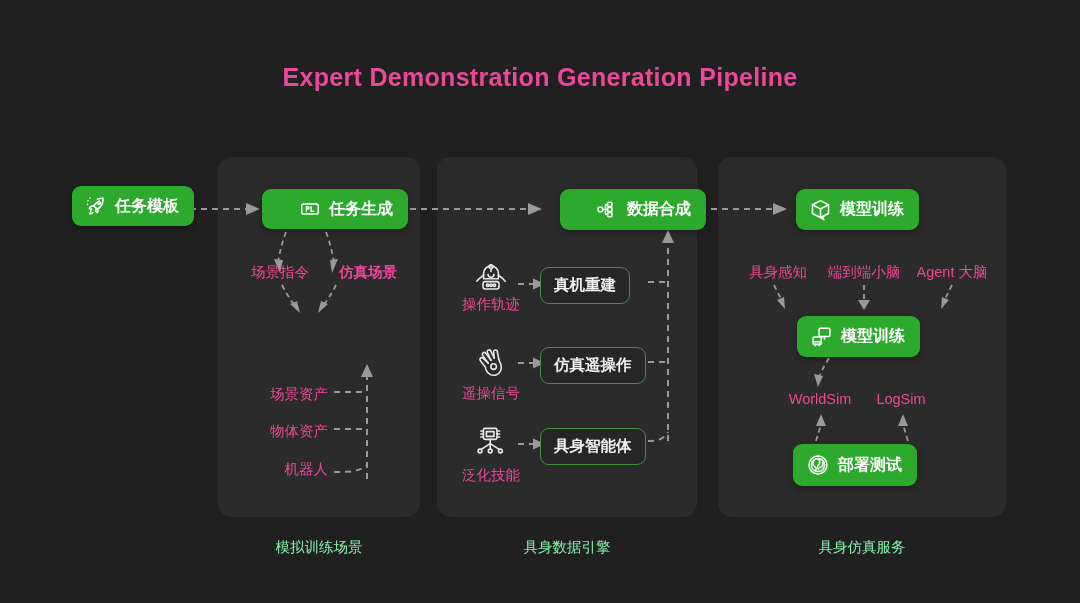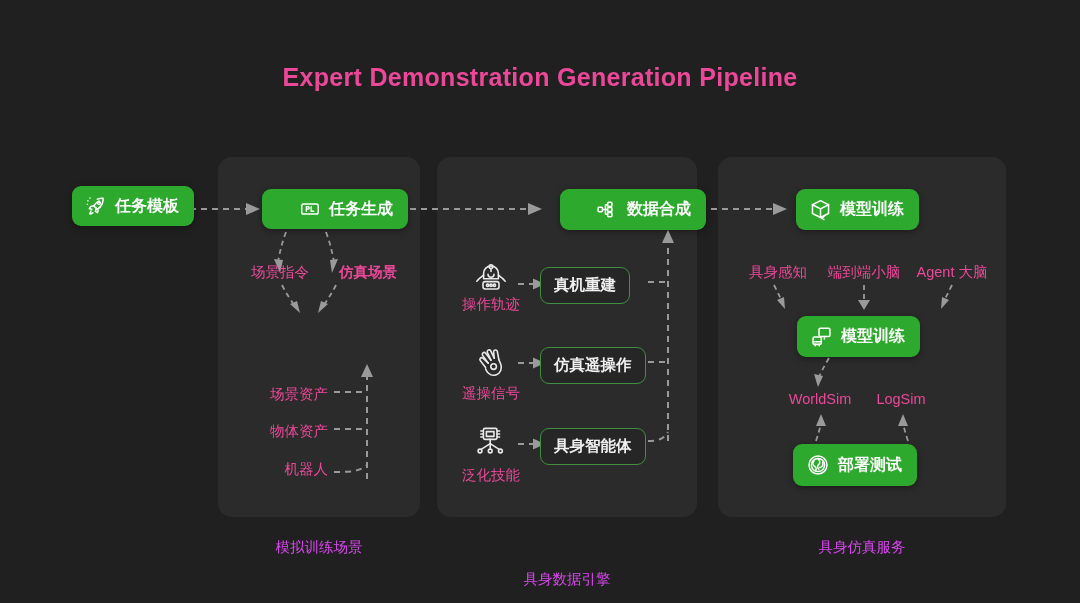--- a/index.html
+++ b/index.html
@@ -19,21 +19,21 @@
 
   .panel {
     position: absolute; top: 157px; height: 360px;
     background: #2b2b2b; border-radius: 14px;
   }
   #panel-1 { left: 218px; width: 202px; }
   #panel-2 { left: 437px; width: 260px; }
   #panel-3 { left: 718px; width: 288px; }
 
   .caption {
-    position: absolute; top: 538px; color: #d946ef;
+    position: absolute; top: 538px; color: #86efac;
     font-size: 14.5px; text-align: center; white-space: nowrap;
   }
 
   
   .pill {
     position: absolute; display: flex; align-items: center; gap: 8px;
     background: #2daa2d; border-radius: 9px;
     padding: 9px 15px 9px 13px; color: #fff;
     font-size: 16px; font-weight: 700; white-space: nowrap;
     box-shadow: 0 2px 6px rgba(0,0,0,.35);
@@ -226,21 +226,21 @@
   </div>
 
   <svg class="conn" style="left:640px; top:225px; width:60px; height:230px;">
     <path class="dash" d="M28,216 L28,18"></path>
     <polygon class="ahead" points="22,18 28,5 34,18"></polygon>
     <path class="dash" d="M8,57 L28,57"></path>
     <path class="dash" d="M8,137 L28,137"></path>
     <path class="dash" d="M8,216 C18,216 24,214 28,207"></path>
   </svg>
 
-  <div class="caption" style="left:437px; width:260px;margin-top:32px;">具身数据引擎</div>
+  <div class="caption" style="left:437px; width:260px;">具身数据引擎</div>
 
   <div class="pill" style="left:796px; top:189px;">
     <span class="glyph">
       <svg width="23" height="23" viewBox="0 0 24 24" fill="none" stroke="#fff" stroke-width="1.6" stroke-linecap="round" stroke-linejoin="round">
         <path d="M12 2.8 20.4 7v9.2L12 20.4 3.6 16.2V7z"></path>
         <path d="M3.6 7 12 11.3 20.4 7M12 11.3v9.1"></path>
         <path d="M15.6 19.4l-2.4 1.6 2.4 1.6" stroke-width="1.5"></path>
       </svg>
     </span>
     <span>模型训练</span>

